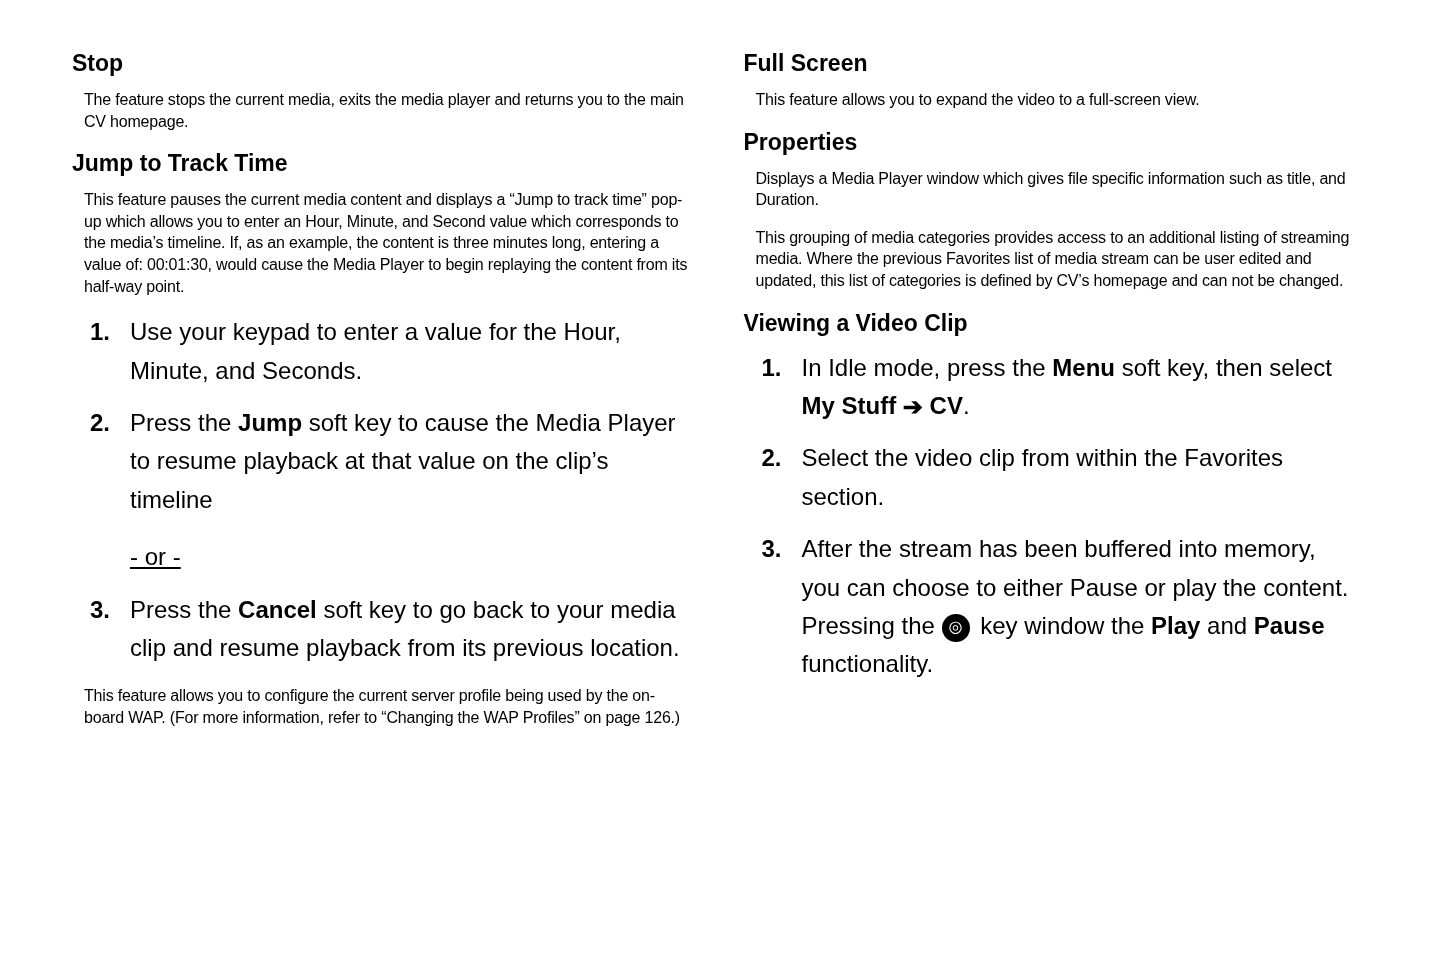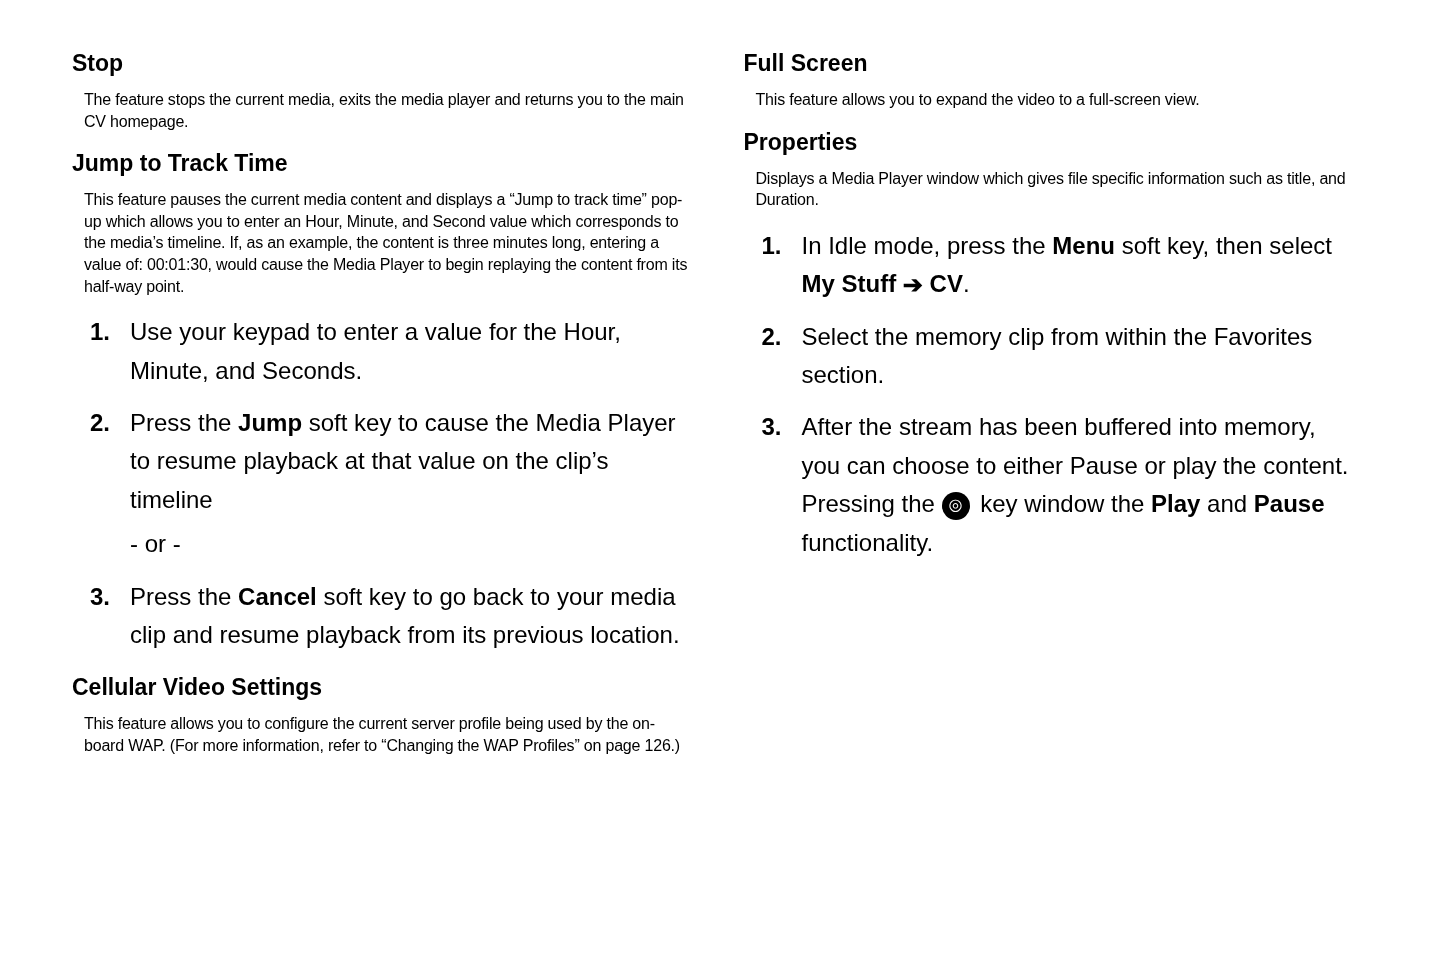--- a/index.html
+++ b/index.html
@@ -95,21 +95,22 @@
     align-items: center;
     justify-content: center;
   }
   .key-circle-inner {
     color: #fff;
     font-size: 16px;
     line-height: 1;
     transform: translateY(-1px);
   }
   .or-line {
-    margin-top: 6px;
+    margin-top: 19px;
+    text-decoration: underline;
   }
 </style>
 </head>
 <body>
 
 <div class="page">
   <div class="columns">
 
     <div class="col">
 
@@ -132,45 +133,46 @@
           </span>
         </li>
         <li>
           <span class="step-num">3.</span>
           <span class="step-body">
             <span>Press the </span><span class="b">Cancel</span><span> soft key to go back to your media clip and resume playback from its previous location.</span>
           </span>
         </li>
       </ol>
 
-      <div class="h-bold">Cellular Video Settings</div>
       <p class="para">
         <span>This feature allows you to configure the current server profile being used by the on-board WAP. (For more information, refer to </span><span class="italic">“Changing the WAP Profiles” </span><span> on page 126.)</span>
       </p>
     </div>
 
     <div class="col">
       <div class="h-bold">Full Screen</div>
       <p class="para tight">This feature allows you to expand the video to a full-screen view.</p>
 
       <div class="h-bold">Properties</div>
       <p class="para">Displays a Media Player window which gives file specific information such as title, and Duration.</p>
 
+      <p class="para">This grouping of media categories provides access to an additional listing of streaming media. Where the previous Favorites list of media stream can be user edited and updated, this list of categories is defined by CV’s homepage and can not be changed.</p>
 
+      <div class="h-bold">Viewing a Video Clip</div>
 
       <ol class="steps">
         <li>
           <span class="step-num">1.</span>
           <span class="step-body">
             <span>In Idle mode, press the </span><span class="b">Menu</span><span> soft key, then select </span><span class="b">My Stuff </span><span class="b arrow">➔</span><span class="b"> CV</span><span>.</span>
           </span>
         </li>
         <li>
           <span class="step-num">2.</span>
-          <span class="step-body">Select the memory clip from within the Favorites section.</span>
+          <span class="step-body">Select the video clip from within the Favorites section.</span>
         </li>
         <li>
           <span class="step-num">3.</span>
           <span class="step-body">
             <span>After the stream has been buffered into memory, you can choose to either Pause or play the content. Pressing the </span>
             <span class="key-circle">
                 <span class="key-circle-inner">◎</span>
               </span>
             <span> key window the </span><span class="b">Play</span><span> and </span><span class="b">Pause</span><span> functionality.</span>
           </span>

